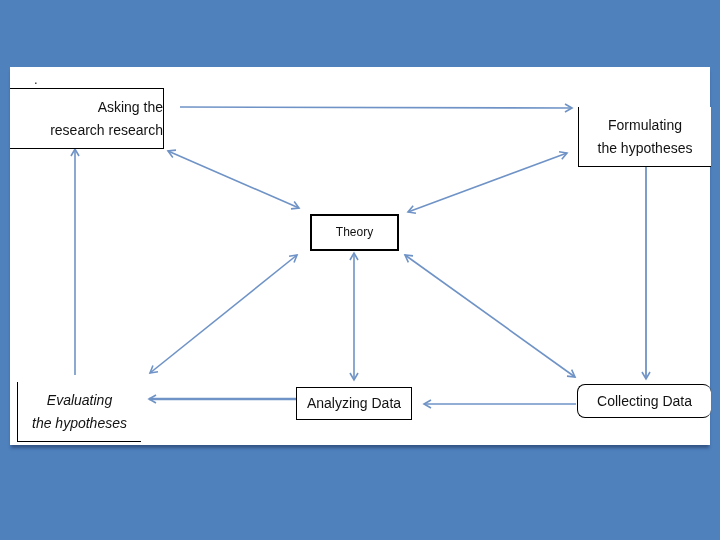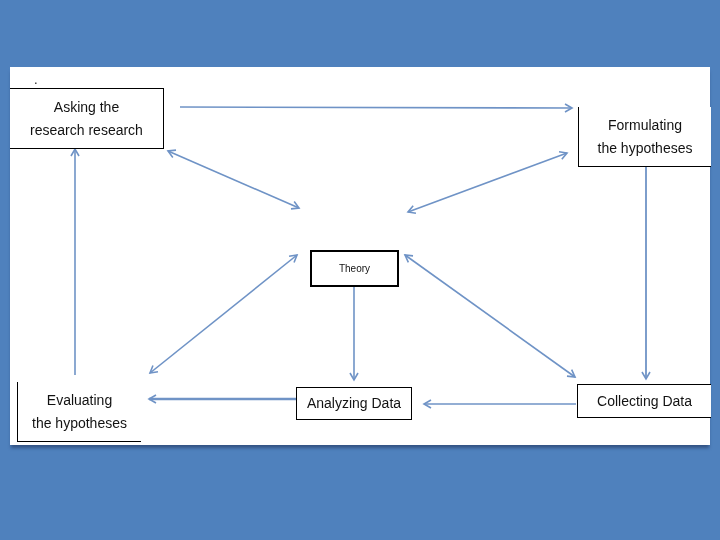--- a/index.html
+++ b/index.html
@@ -5,29 +5,29 @@
   html,body{margin:0;padding:0;}
   body{width:720px;height:540px;overflow:hidden;font-family:"Liberation Sans",sans-serif;}
   .stage{position:relative;width:720px;height:540px;background:#4f81bd;}
   .slide{position:absolute;left:10px;top:67px;width:700px;height:378px;background:#ffffff;
          box-shadow:0 4px 3px -1px rgba(30,48,88,0.55);}
   .arrows{position:absolute;left:0;top:0;width:700px;height:378px;}
   .node{position:absolute;display:flex;flex-direction:column;justify-content:center;align-items:center;
         text-align:center;font-size:14px;line-height:23px;color:#121212;background:#ffffff;}
   .node .line{white-space:nowrap;}
   #n-asking{left:0;top:21px;width:153px;height:59px;
-            border-top:1.6px solid #000;border-right:1.6px solid #000;border-bottom:1.6px solid #000;}
+            border-top:1.6px solid #000;border-right:1.6px solid #000;border-bottom:1.6px solid #000;align-items:flex-end;}
   #n-formulating{left:568px;top:40px;width:132px;height:59px;
             border-left:1.6px solid #000;border-bottom:1.6px solid #000;}
-  #n-theory{left:300px;top:147px;width:85px;height:33px;border:2px solid #000;font-size:10px;margin-top:36px;}
+  #n-theory{left:300px;top:147px;width:85px;height:33px;border:2px solid #000;font-size:12px;}
   #n-evaluating{left:7px;top:315px;width:123px;height:59px;
-            border-left:1.6px solid #000;border-bottom:1.6px solid #000;}
+            border-left:1.6px solid #000;border-bottom:1.6px solid #000;font-style:italic;}
   #n-analyzing{left:286px;top:320px;width:114px;height:31px;border:1.4px solid #000;}
   #n-collecting{left:567px;top:317px;width:133px;height:32px;
-            border-top:1.4px solid #000;border-left:1.4px solid #000;border-bottom:1.4px solid #000;}
+            border-top:1.4px solid #000;border-left:1.4px solid #000;border-bottom:1.4px solid #000;border-radius:8px;}
   .stray-dot{position:absolute;left:24px;top:5px;font-size:13px;color:#222;}
 </style>
 </head>
 <body>
 
 <div class="stage">
   <div class="slide">
 
     <svg class="arrows" viewBox="0 0 700 378" width="700" height="378" xmlns="http://www.w3.org/2000/svg">
       <defs>

